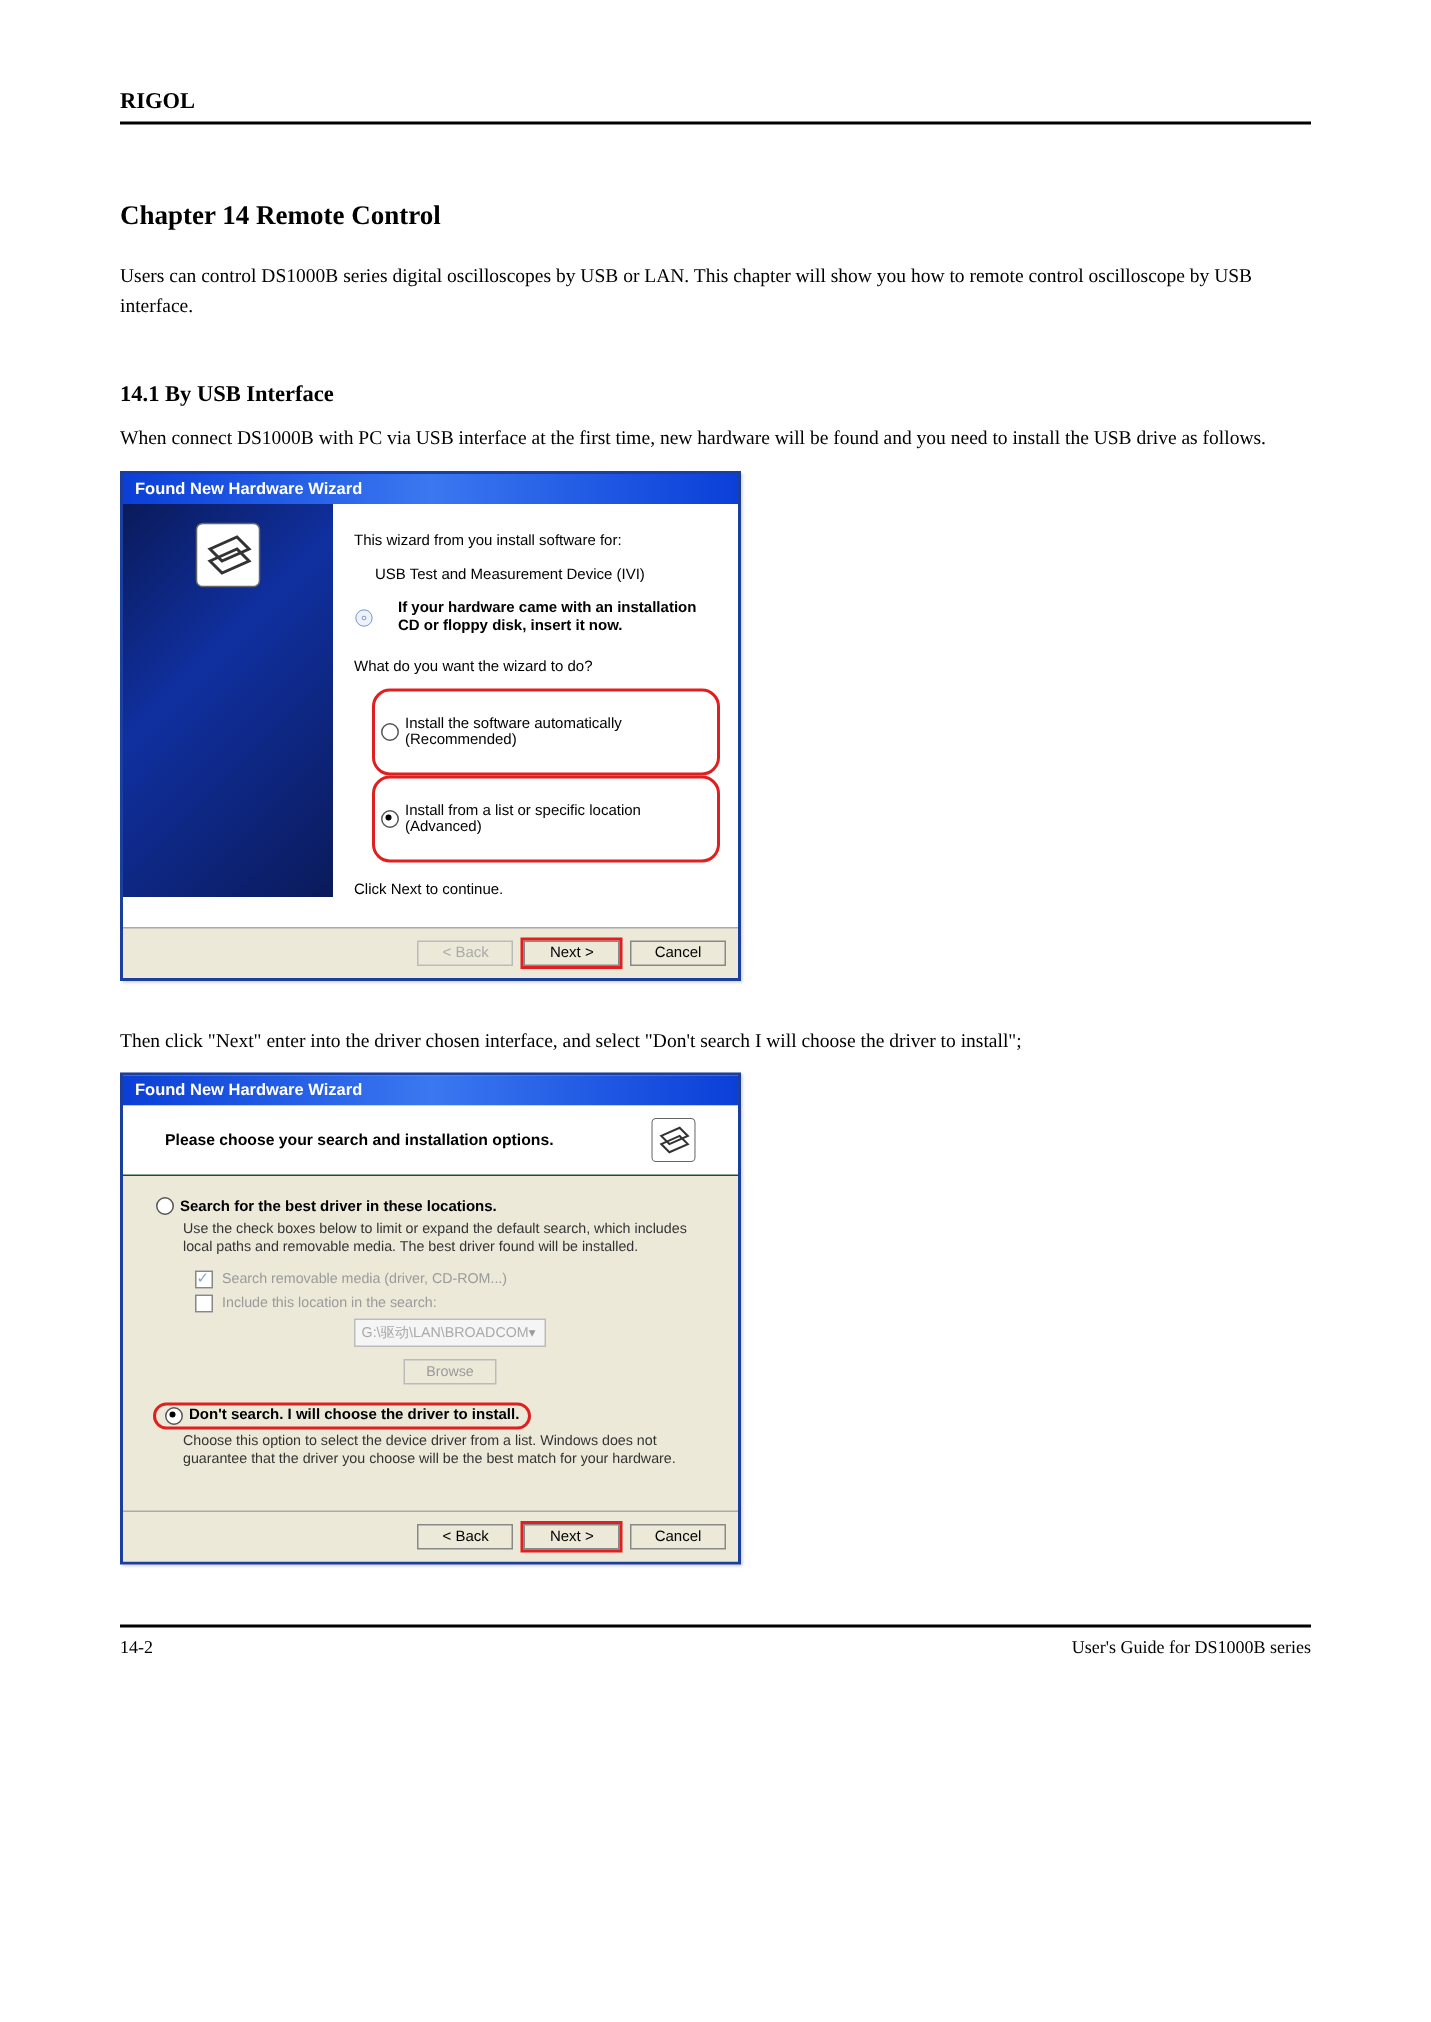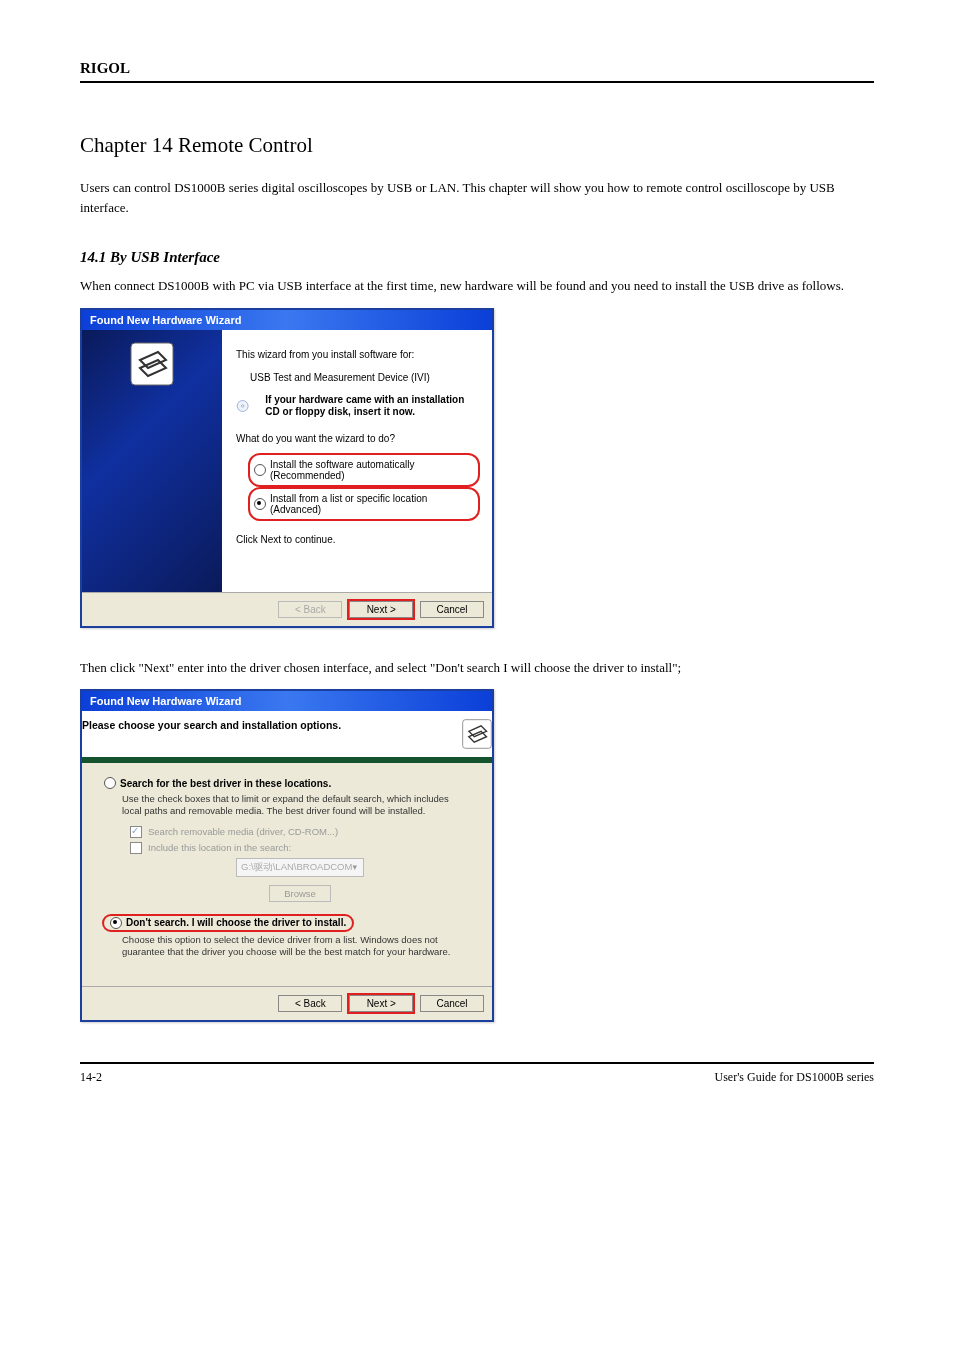--- a/index.html
+++ b/index.html
@@ -15,31 +15,30 @@
     padding: 60px 80px 40px 80px;
   }
   .doc-header {
     font-weight: bold;
     font-size: 15px;
     border-bottom: 2px solid #000;
     padding-bottom: 4px;
     margin-bottom: 30px;
   }
   .doc-title {
-    font-weight: normal;
-    font-size: 21px;
+    font-weight: bold;
+    font-size: 18px;
     margin-top: 50px;
     margin-bottom: 20px;
   }
   .doc-sub {
     font-weight: bold;
     font-size: 15px;
-    margin-top: 32px;
+    margin-top: 42px;
     margin-bottom: 10px;
-    font-style: italic;
   }
   .doc-p {
     font-size: 13px;
     line-height: 1.5;
     margin-bottom: 12px;
   }
   .screenshot-wrap {
     margin: 12px 0 30px 0;
   }
   .wizard {
@@ -74,21 +73,21 @@
   .wiz-content {
     flex: 1;
     padding: 14px 14px 8px 14px;
     color: #000;
   }
   .wiz-content p { margin: 4px 0 10px 0; line-height: 1.3; }
   .wiz-content .indent { margin-left: 14px; }
   .cd-row { display:flex; align-items:center; gap:16px; margin:10px 0 14px 0;}
   .cd-row .txt { font-weight:bold; line-height:1.2; }
   .radio-row { display:flex; align-items:center; gap:4px; margin:2px 0 4px 14px; }
-  .radio-row.highlight { outline:2px solid #e02020; border-radius:10px; padding:4px 4px; }
+  .radio-row.highlight { outline:2px solid #e02020; border-radius:10px; padding:16px 4px; }
   .radio { width:10px; height:10px; border:1px solid #555; border-radius:50%; display:inline-block; background:#fff; position:relative; flex:none;}
   .radio.selected::after{content:"";position:absolute;left:2px;top:2px;width:4px;height:4px;border-radius:50%;background:#000;}
   .wiz-footer {
     background: #ece9d8;
     border-top: 1px solid #aaa;
     padding: 8px;
     text-align: right;
   }
   .wiz-btn {
     display:inline-block;
@@ -98,24 +97,25 @@
     border:1px solid #888;
     background:#ece9d8;
     font-size:10px;
     margin-left:4px;
   }
   .wiz-btn.disabled { color:#aaa; border-color:#bbb; }
   .wiz-btn.highlight { outline:2px solid #e02020; }
   
   .wiz-header2 {
     background:#fff;
-    border-bottom:6px solid #14532d;
-    padding:8px 0;
+    border-bottom:1px solid #14532d;
+    padding:8px 28px;
     display:flex;
     justify-content:space-between;
+    align-items:center;
   }
   .wiz-header2 .t { font-weight:bold; font-size:10.5px; }
   .wiz-body2 {
     padding: 14px 22px 18px 22px;
     background:#ece9d8;
   }
   .wiz-body2 .opt { margin-bottom:10px; }
   .wiz-body2 .desc { margin:4px 0 8px 18px; line-height:1.3; color:#333; font-size:9.5px;}
   .wiz-body2 .sub-disabled { color:#9a9a9a; margin-left:26px; display:flex; align-items:center; gap:6px; font-size:9.5px; margin-bottom:4px;}
   .chk { width:10px;height:10px;border:1px solid #888;background:#fff;display:inline-block;flex:none;position:relative;}
@@ -203,21 +203,21 @@
           <polygon points="10,18 28,10 36,18 18,26" fill="none" stroke="#333" stroke-width="2"></polygon>
           <polygon points="10,26 28,18 36,26 18,34" fill="none" stroke="#333" stroke-width="2"></polygon>
         </svg>
       </div>
       <div class="wiz-body2">
         <div class="opt">
           <div class="opt2-row">
             <span class="radio"></span>
             <span>Search for the best driver in these locations.</span>
           </div>
-          <div class="desc">Use the check boxes that to limit or expand the default search, which includes local paths and removable media. The best driver found will be installed.</div>
+          <div class="desc">Use the check boxes below to limit or expand the default search, which includes local paths and removable media. The best driver found will be installed.</div>
           <div class="sub-disabled">
             <span class="chk on"></span>
             <span>Search removable media (driver, CD-ROM...)</span>
           </div>
           <div class="sub-disabled">
             <span class="chk"></span>
             <span>Include this location in the search:</span>
           </div>
           <div class="path-box">
             <div class="path-input">

